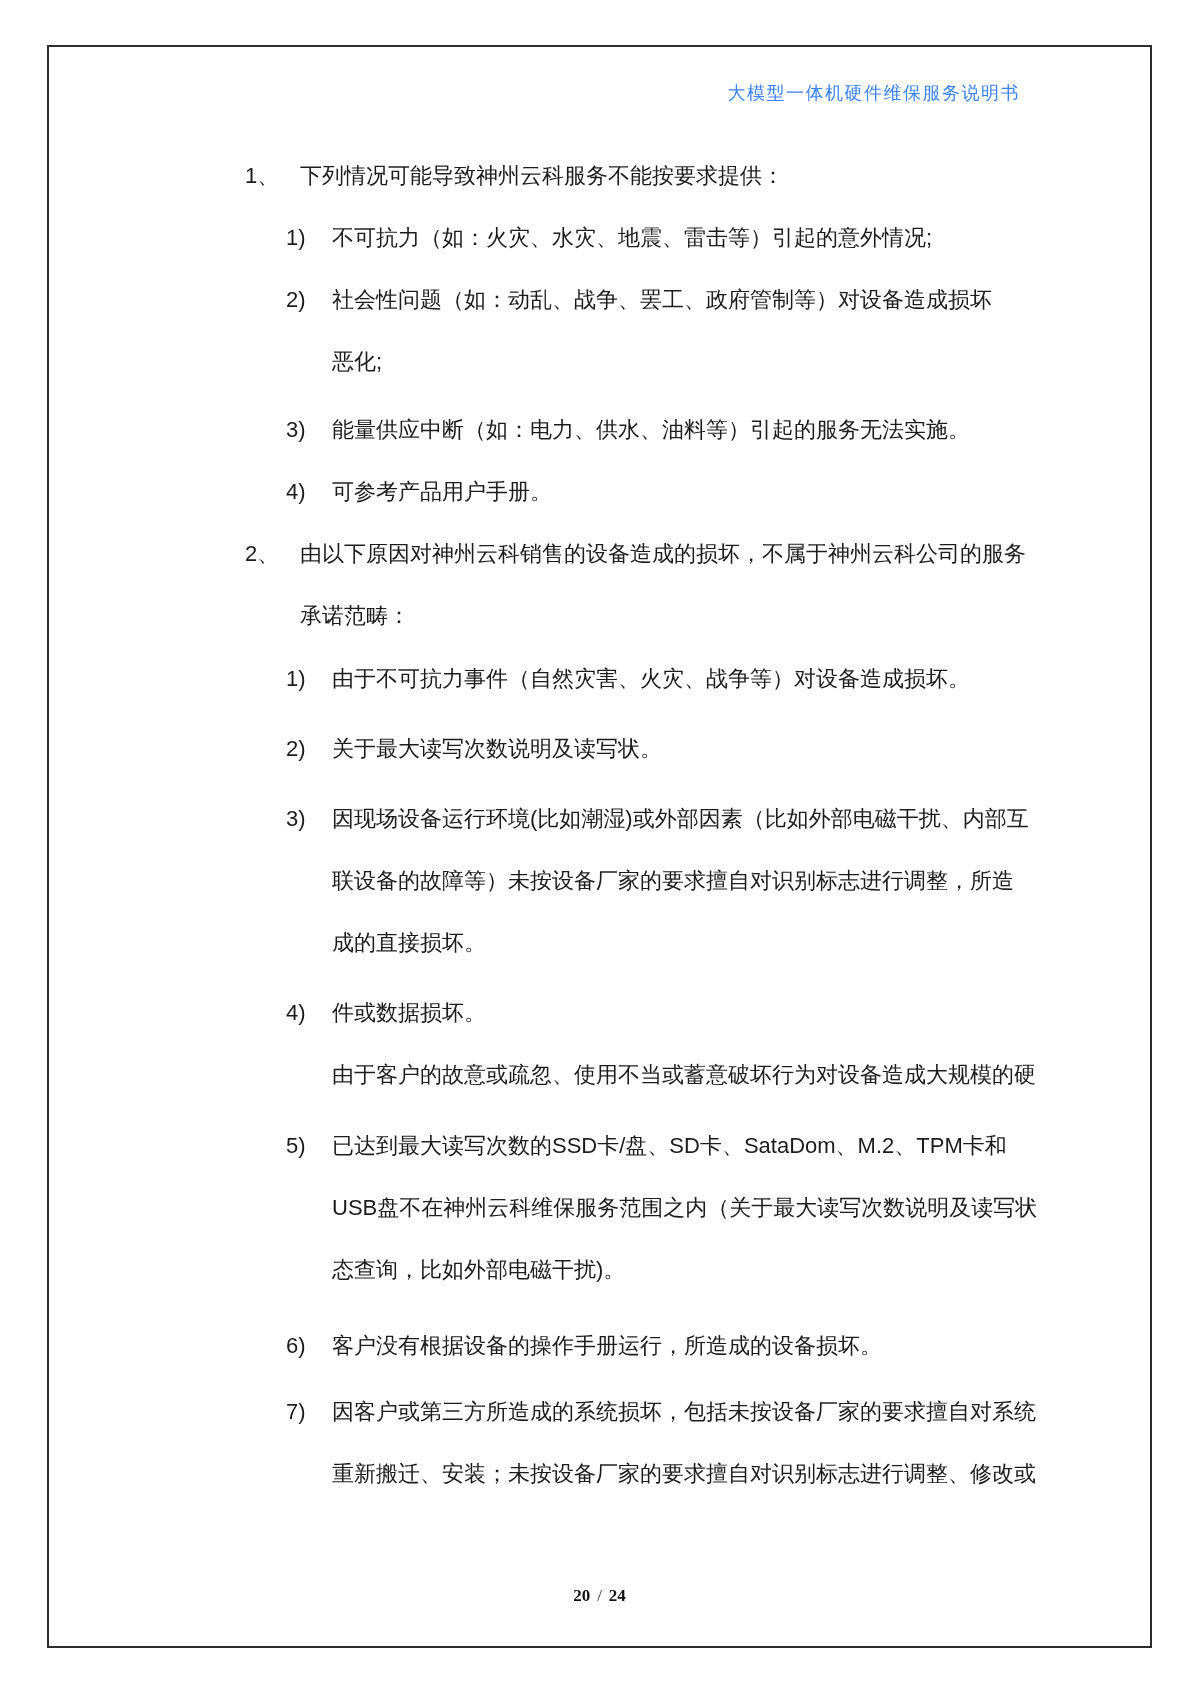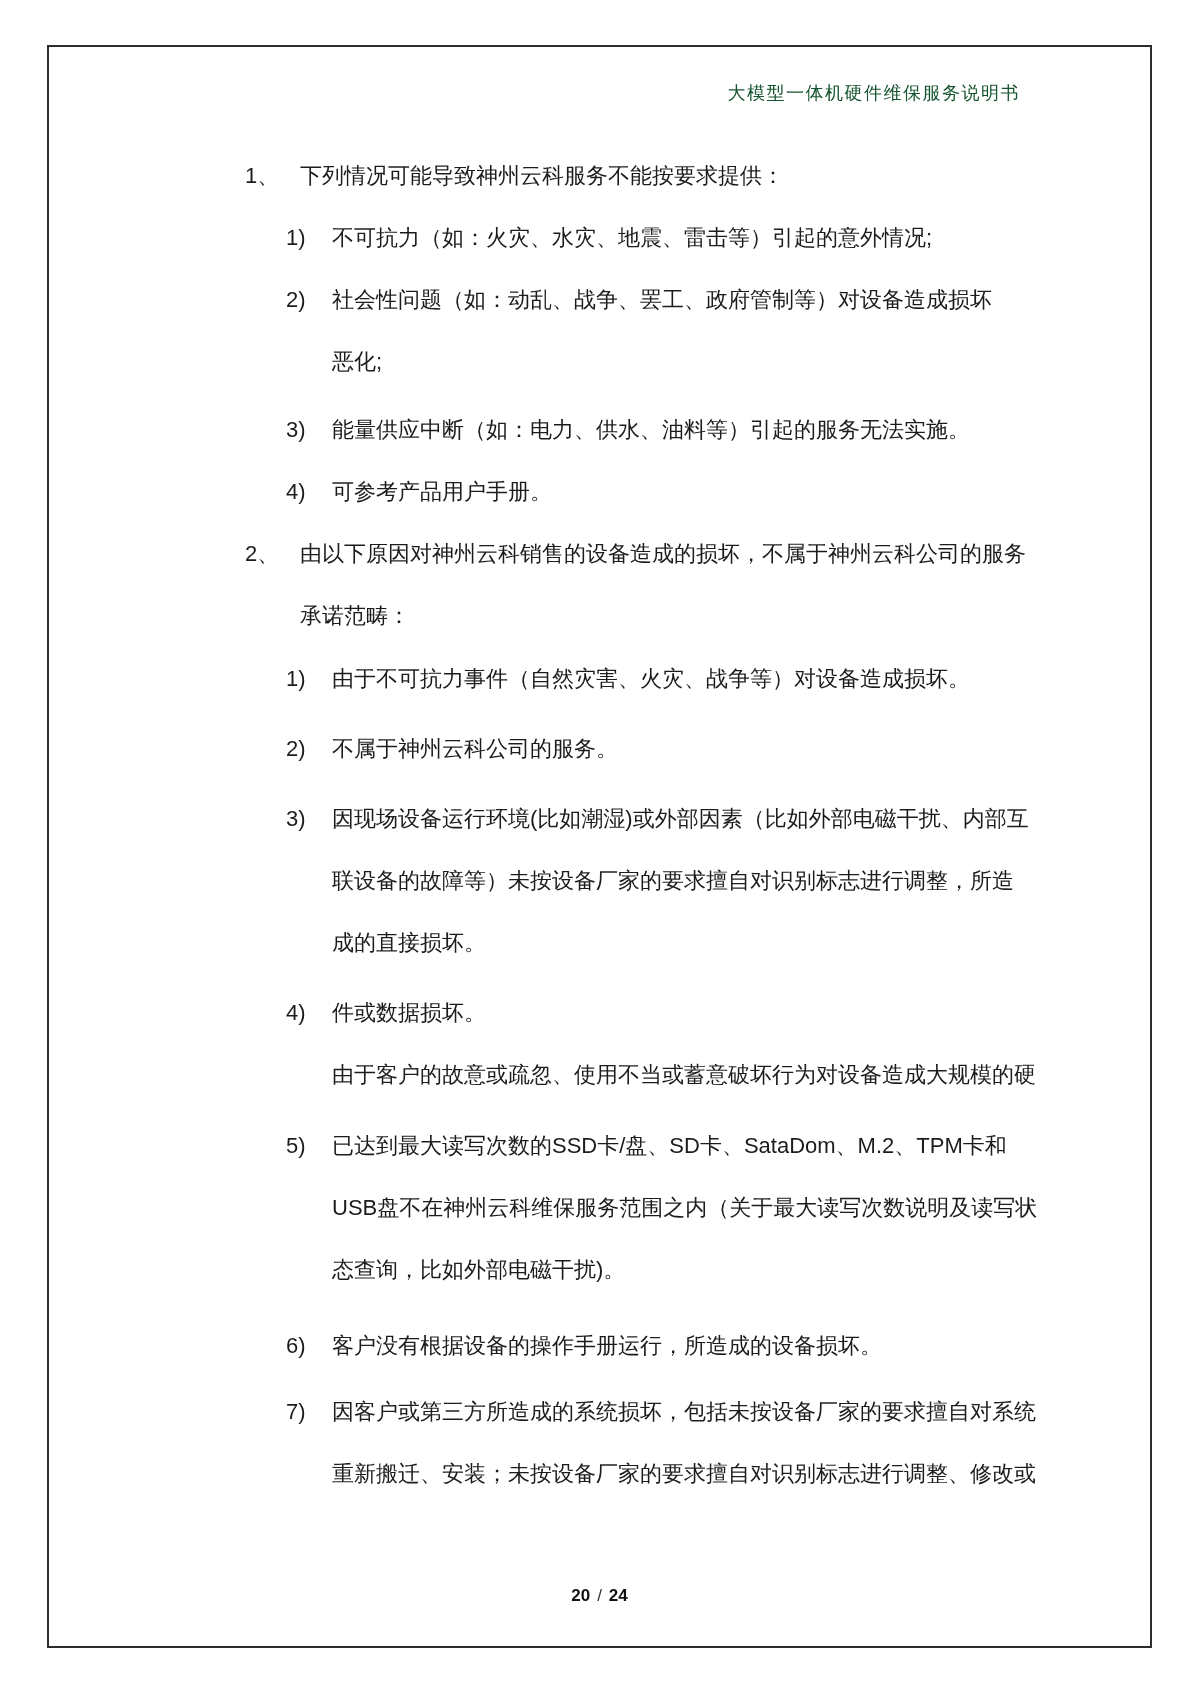--- a/index.html
+++ b/index.html
@@ -26,21 +26,21 @@
     background: #ffffff;
   }
   .doc-header {
     position: absolute;
     top: 36px;
     right: 130px;
     font-family: "Liberation Serif", serif;
     font-size: 18px;
     line-height: 20px;
     letter-spacing: 1.5px;
-    color: #14532d;
+    color: #3b82f6;
     white-space: nowrap;
   }
   .doc-body {
     position: absolute;
     left: 0;
     top: 0;
     width: 100%;
     height: 100%;
   }
   .item {
@@ -62,21 +62,21 @@
   .item .line {
     display: block;
     height: 62px;
   }
   .doc-footer {
     position: absolute;
     left: 0;
     top: 1539px;
     width: 100%;
     text-align: center;
-    font-family: Liberation Sans, sans-serif;
+    font-family: Liberation Serif, serif;
     font-size: 17px;
     line-height: 20px;
     color: #111111;
   }
   .doc-footer .num { font-weight: bold; }
   .doc-footer .sep {
     font-weight: normal;
     padding: 0 7px;
     color: #333333;
   }
@@ -115,21 +115,21 @@
           <span class="marker">2、</span>
           <span class="line">由以下原因对神州云科销售的设备造成的损坏，不属于神州云科公司的服务</span>
           <span class="line">承诺范畴：</span>
         </div>
         <div class="item level-2" style="top: 601px;">
           <span class="marker">1)</span>
           <span class="line">由于不可抗力事件（自然灾害、火灾、战争等）对设备造成损坏。</span>
         </div>
         <div class="item level-2" style="top: 671px;">
           <span class="marker">2)</span>
-          <span class="line">不属于神州云科公司的服务。</span>
+          <span class="line">关于最大读写次数说明及读写状。</span>
         </div>
         <div class="item level-2" style="top: 741px;">
           <span class="marker">3)</span>
           <span class="line">因现场设备运行环境(比如潮湿)或外部因素（比如外部电磁干扰、内部互</span>
           <span class="line">联设备的故障等）未按设备厂家的要求擅自对识别标志进行调整，所造</span>
           <span class="line">成的直接损坏。</span>
         </div>
         <div class="item level-2" style="top: 935px;">
           <span class="marker">4)</span>
           <span class="line">件或数据损坏。</span>

